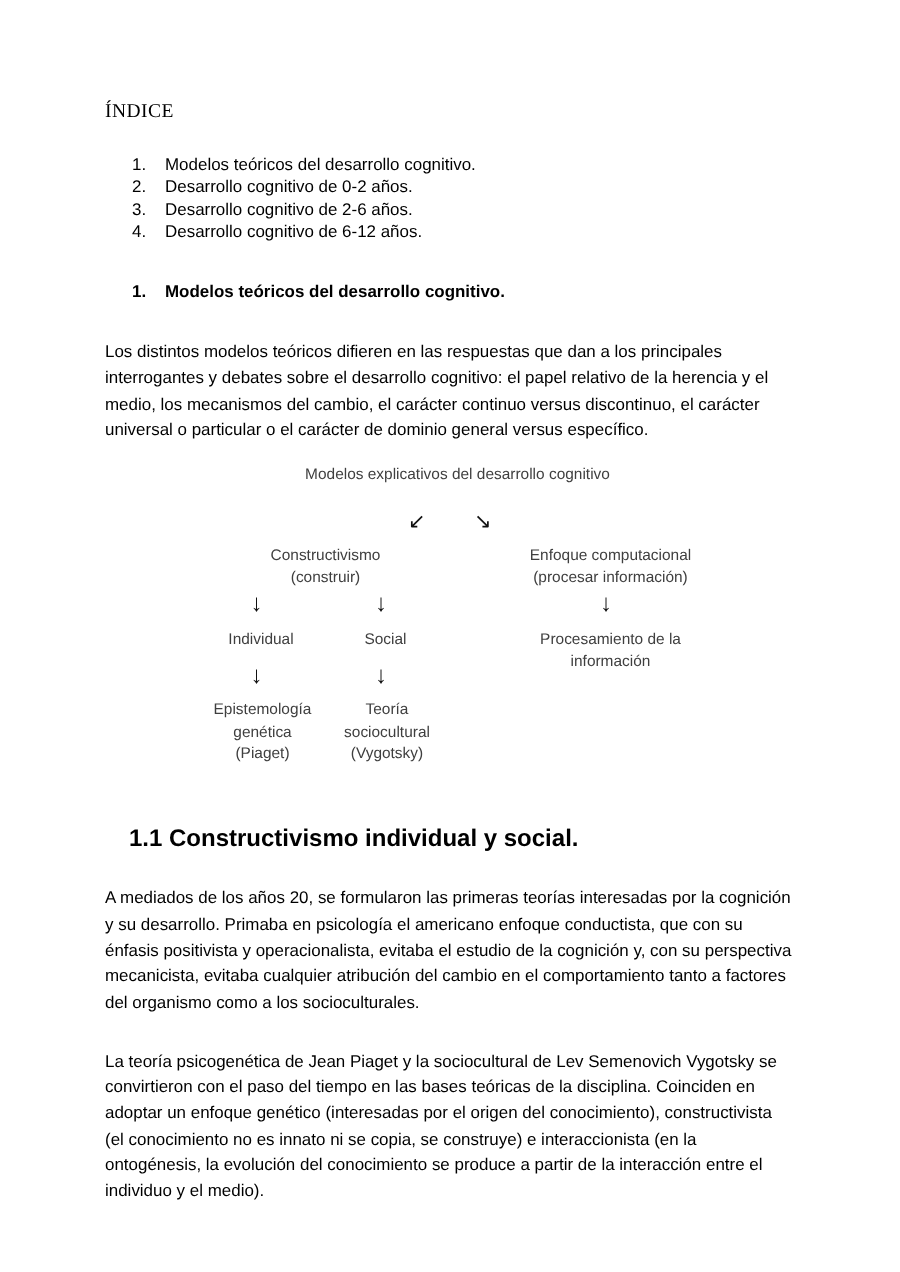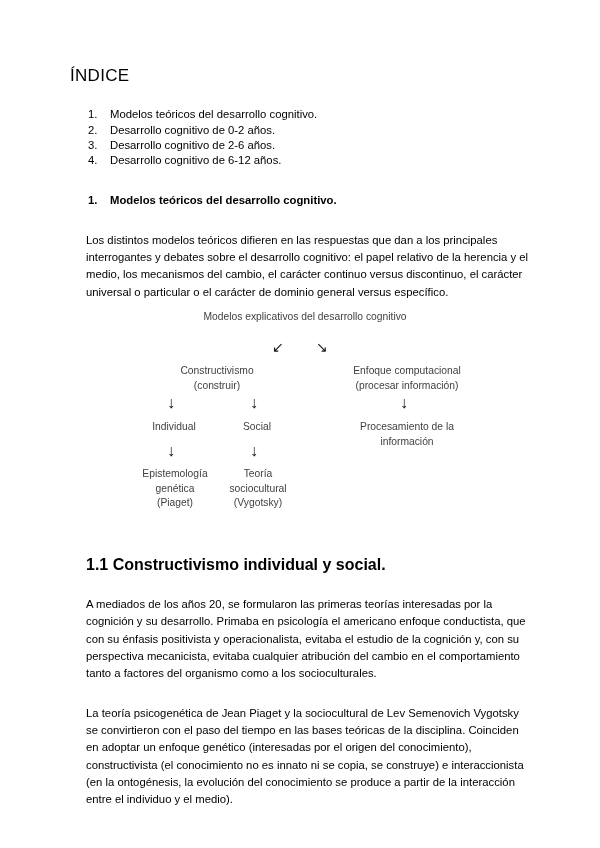--- a/index.html
+++ b/index.html
@@ -33,25 +33,26 @@
   }
 
   .doc-title {
     font-size: 11.5px;
     font-weight: bold;
     letter-spacing: 0.3px;
     margin: 0 0 22px 0;
     line-height: 1.2;
   }
   .index-title {
-    font-size: 17px;
+    font-size: 13px;
     font-weight: normal;
     letter-spacing: 0.3px;
     margin: 0 0 21px 0;
     line-height: 1.2;
+    font-family: Liberation Serif, serif;
   }
 
   ol.index-list {
     list-style: none;
     margin: 0 0 26px 0;
     padding: 0;
   }
   ol.index-list li {
     font-size: 11.3px;
     line-height: 15.2px;
@@ -72,21 +73,21 @@
     line-height: 1.2;
   }
   h2.section-heading .num {
     display: inline-block;
     width: 22px;
   }
 
   p.body-text {
     font-size: 11.3px;
     line-height: 17.3px;
-    margin: 0 0 22px 16px;
+    margin: 0 0 22px 0;
     text-align: left;
   }
 
   h3.subsection-heading {
     font-size: 16px;
     font-weight: bold;
     margin: 0 0 22px 16px;
     line-height: 1.2;
   }
 

